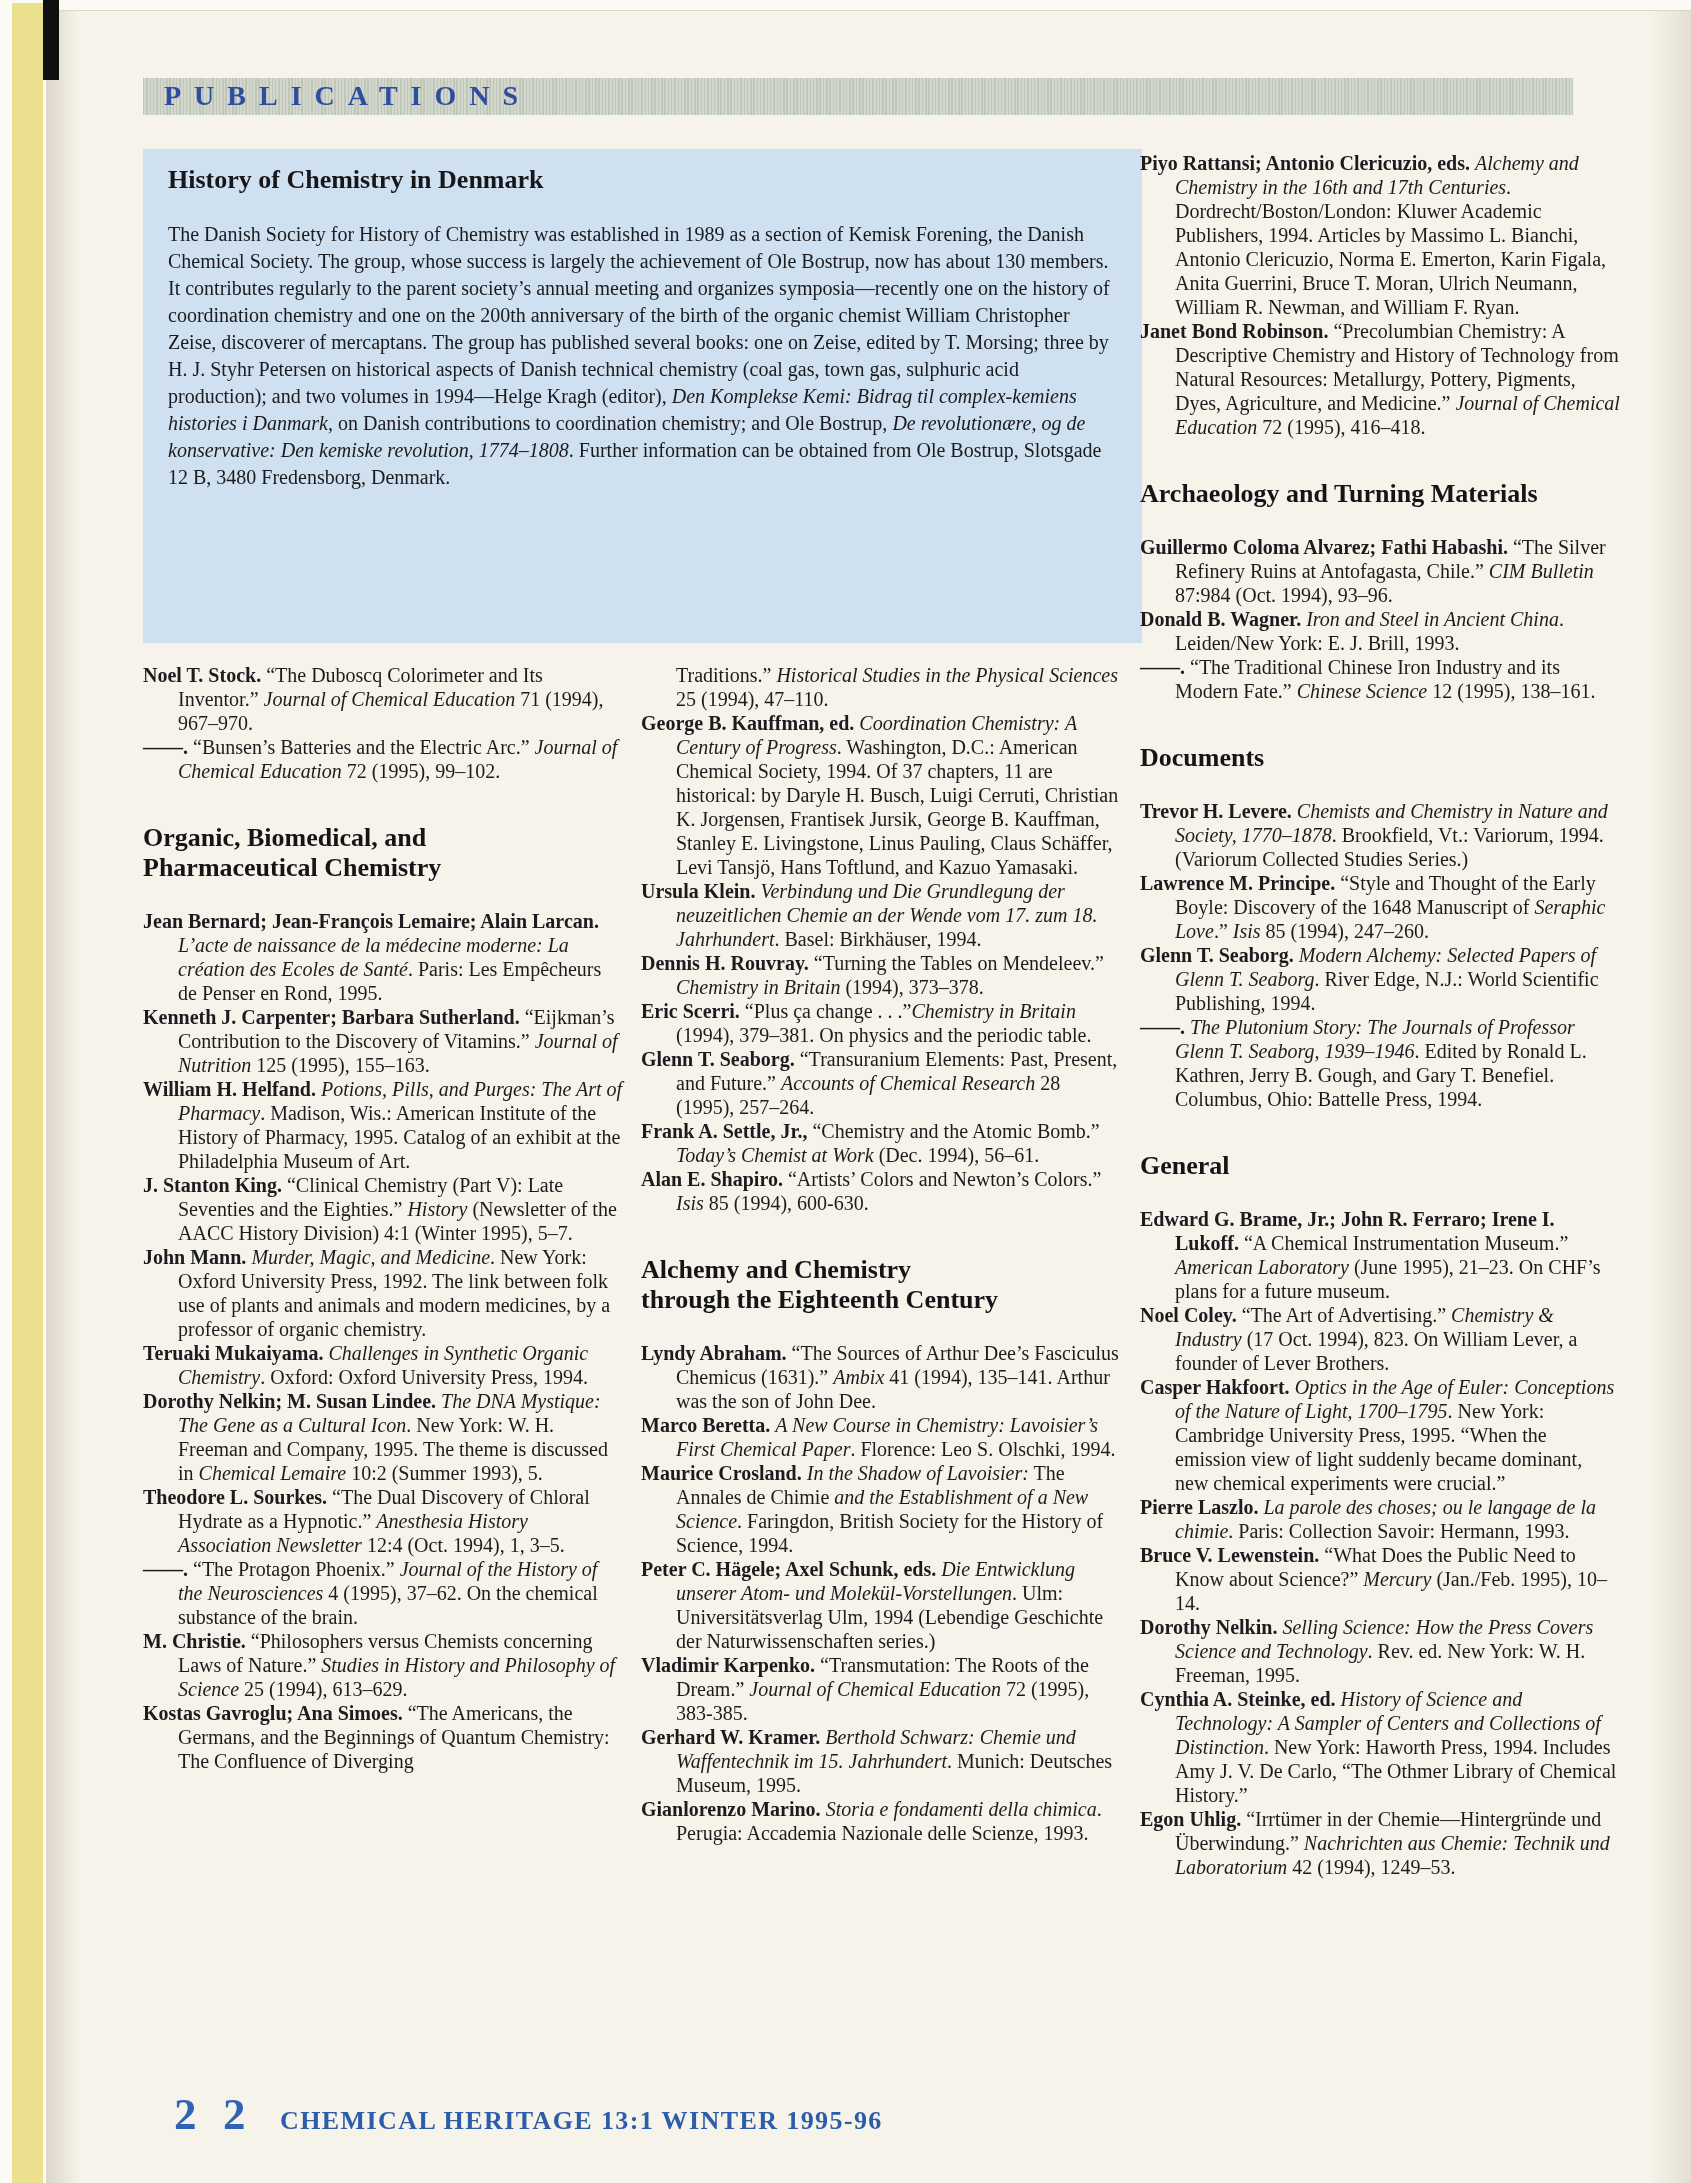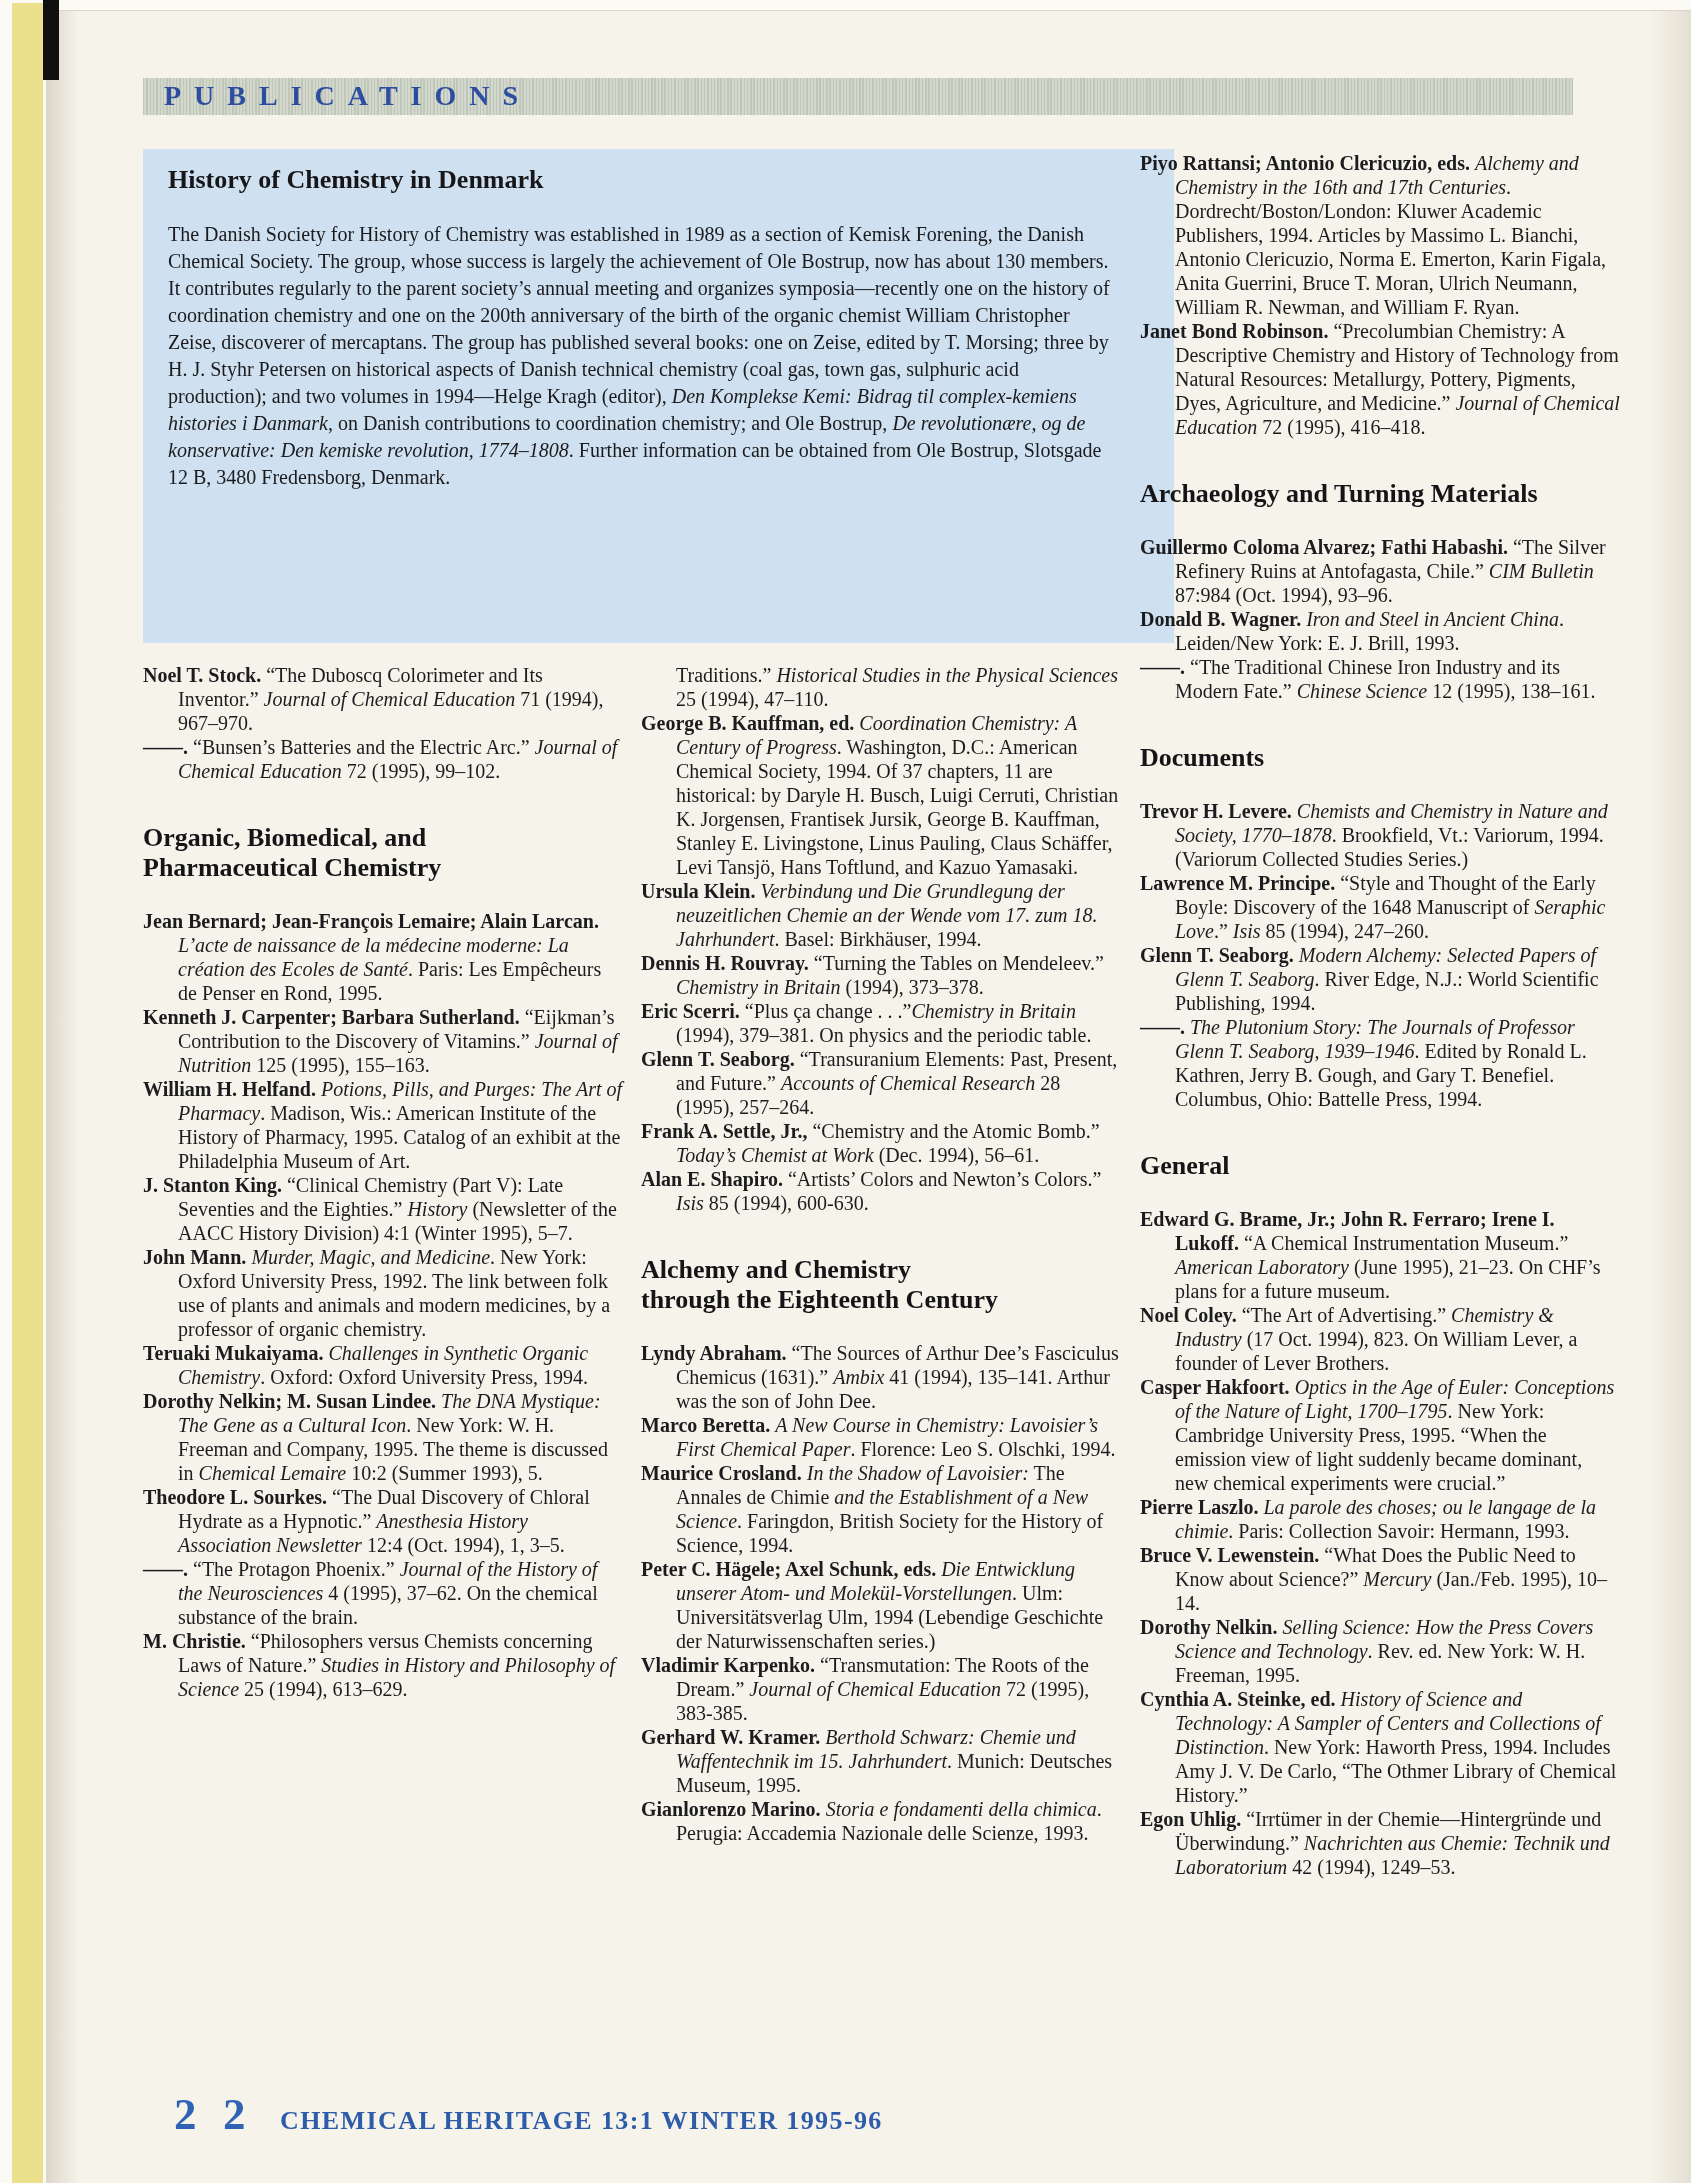--- a/index.html
+++ b/index.html
@@ -32,21 +32,20 @@
     background:repeating-linear-gradient(90deg,#bfc6ba 0px,#bfc6ba 1.4px,#d3d7cc 1.4px,#d3d7cc 3.3px);
     margin-top:6px;
   }
   .banner-label{
     position:absolute;left:21px;top:50%;transform:translateY(-52%);
     font-weight:700;font-size:28px;color:#2d4da0;letter-spacing:13px;white-space:nowrap;
   }
   .feature-box{
     position:absolute;left:143px;top:149px;width:999px;height:494px;
     background:#cfe0f0;
-    padding-left:32px;
   }
   .feature-title{
     position:absolute;left:25px;top:17px;margin:0;
     font-weight:700;font-size:26px;line-height:1.1;color:#17171a;
   }
   .feature-paragraph{
     position:absolute;left:25px;top:72px;width:948px;margin:0;
     font-size:20px;line-height:27px;color:#1b1b1e;
   }
   .col{
@@ -99,20 +98,21 @@
     <p class="entry"><span class="seg-b">Jean Bernard; Jean-François Lemaire; Alain Larcan. </span><span class="seg-i">L’acte de naissance de la médecine moderne: La création des Ecoles de Santé</span><span class="seg-n">. Paris: Les Empêcheurs de Penser en Rond, 1995.</span></p>
     <p class="entry"><span class="seg-b">Kenneth J. Carpenter; Barbara Sutherland. </span><span class="seg-n">“Eijkman’s Contribution to the Discovery of Vitamins.” </span><span class="seg-i">Journal of Nutrition</span><span class="seg-n"> 125 (1995), 155–163.</span></p>
     <p class="entry"><span class="seg-b">William H. Helfand. </span><span class="seg-i">Potions, Pills, and Purges: The Art of Pharmacy</span><span class="seg-n">. Madison, Wis.: American Institute of the History of Pharmacy, 1995. Catalog of an exhibit at the Philadelphia Museum of Art.</span></p>
     <p class="entry"><span class="seg-b">J. Stanton King. </span><span class="seg-n">“Clinical Chemistry (Part V): Late Seventies and the Eighties.” </span><span class="seg-i">History</span><span class="seg-n"> (Newsletter of the AACC History Division) 4:1 (Winter 1995), 5–7.</span></p>
     <p class="entry"><span class="seg-b">John Mann. </span><span class="seg-i">Murder, Magic, and Medicine</span><span class="seg-n">. New York: Oxford University Press, 1992. The link between folk use of plants and animals and modern medicines, by a professor of organic chemistry.</span></p>
     <p class="entry"><span class="seg-b">Teruaki Mukaiyama. </span><span class="seg-i">Challenges in Synthetic Organic Chemistry</span><span class="seg-n">. Oxford: Oxford University Press, 1994.</span></p>
     <p class="entry"><span class="seg-b">Dorothy Nelkin; M. Susan Lindee. </span><span class="seg-i">The DNA Mystique: The Gene as a Cultural Icon</span><span class="seg-n">. New York: W. H. Freeman and Company, 1995. The theme is discussed in </span><span class="seg-i">Chemical Lemaire</span><span class="seg-n"> 10:2 (Summer 1993), 5.</span></p>
     <p class="entry"><span class="seg-b">Theodore L. Sourkes. </span><span class="seg-n">“The Dual Discovery of Chloral Hydrate as a Hypnotic.” </span><span class="seg-i">Anesthesia History Association Newsletter</span><span class="seg-n"> 12:4 (Oct. 1994), 1, 3–5.</span></p>
     <p class="entry"><span class="seg-b">——. </span><span class="seg-n">“The Protagon Phoenix.” </span><span class="seg-i">Journal of the History of the Neurosciences</span><span class="seg-n"> 4 (1995), 37–62. On the chemical substance of the brain.</span></p>
     <p class="entry"><span class="seg-b">M. Christie. </span><span class="seg-n">“Philosophers versus Chemists concerning Laws of Nature.” </span><span class="seg-i">Studies in History and Philosophy of Science</span><span class="seg-n"> 25 (1994), 613–629.</span></p>
+    <p class="entry"><span class="seg-b">Kostas Gavroglu; Ana Simoes. </span><span class="seg-n">“The Americans, the Germans, and the Beginnings of Quantum Chemistry: The Confluence of Diverging</span></p>
   </div>
 <div class="col" id="col2">
     <p class="entry cont"><span class="seg-n">Traditions.” </span><span class="seg-i">Historical Studies in the Physical Sciences</span><span class="seg-n"> 25 (1994), 47–110.</span></p>
     <p class="entry"><span class="seg-b">George B. Kauffman, ed. </span><span class="seg-i">Coordination Chemistry: A Century of Progress</span><span class="seg-n">. Washington, D.C.: American Chemical Society, 1994. Of 37 chapters, 11 are historical: by Daryle H. Busch, Luigi Cerruti, Christian K. Jorgensen, Frantisek Jursik, George B. Kauffman, Stanley E. Livingstone, Linus Pauling, Claus Schäffer, Levi Tansjö, Hans Toftlund, and Kazuo Yamasaki.</span></p>
     <p class="entry"><span class="seg-b">Ursula Klein. </span><span class="seg-i">Verbindung und Die Grundlegung der neuzeitlichen Chemie an der Wende vom 17. zum 18. Jahrhundert</span><span class="seg-n">. Basel: Birkhäuser, 1994.</span></p>
     <p class="entry"><span class="seg-b">Dennis H. Rouvray. </span><span class="seg-n">“Turning the Tables on Mendeleev.” </span><span class="seg-i">Chemistry in Britain</span><span class="seg-n"> (1994), 373–378.</span></p>
     <p class="entry"><span class="seg-b">Eric Scerri. </span><span class="seg-n">“Plus ça change . . .”</span><span class="seg-i">Chemistry in Britain</span><span class="seg-n"> (1994), 379–381. On physics and the periodic table.</span></p>
     <p class="entry"><span class="seg-b">Glenn T. Seaborg. </span><span class="seg-n">“Transuranium Elements: Past, Present, and Future.” </span><span class="seg-i">Accounts of Chemical Research</span><span class="seg-n"> 28 (1995), 257–264.</span></p>
     <p class="entry"><span class="seg-b">Frank A. Settle, Jr., </span><span class="seg-n">“Chemistry and the Atomic Bomb.” </span><span class="seg-i">Today’s Chemist at Work</span><span class="seg-n"> (Dec. 1994), 56–61.</span></p>
     <p class="entry"><span class="seg-b">Alan E. Shapiro. </span><span class="seg-n">“Artists’ Colors and Newton’s Colors.” </span><span class="seg-i">Isis</span><span class="seg-n"> 85 (1994), 600-630.</span></p>

